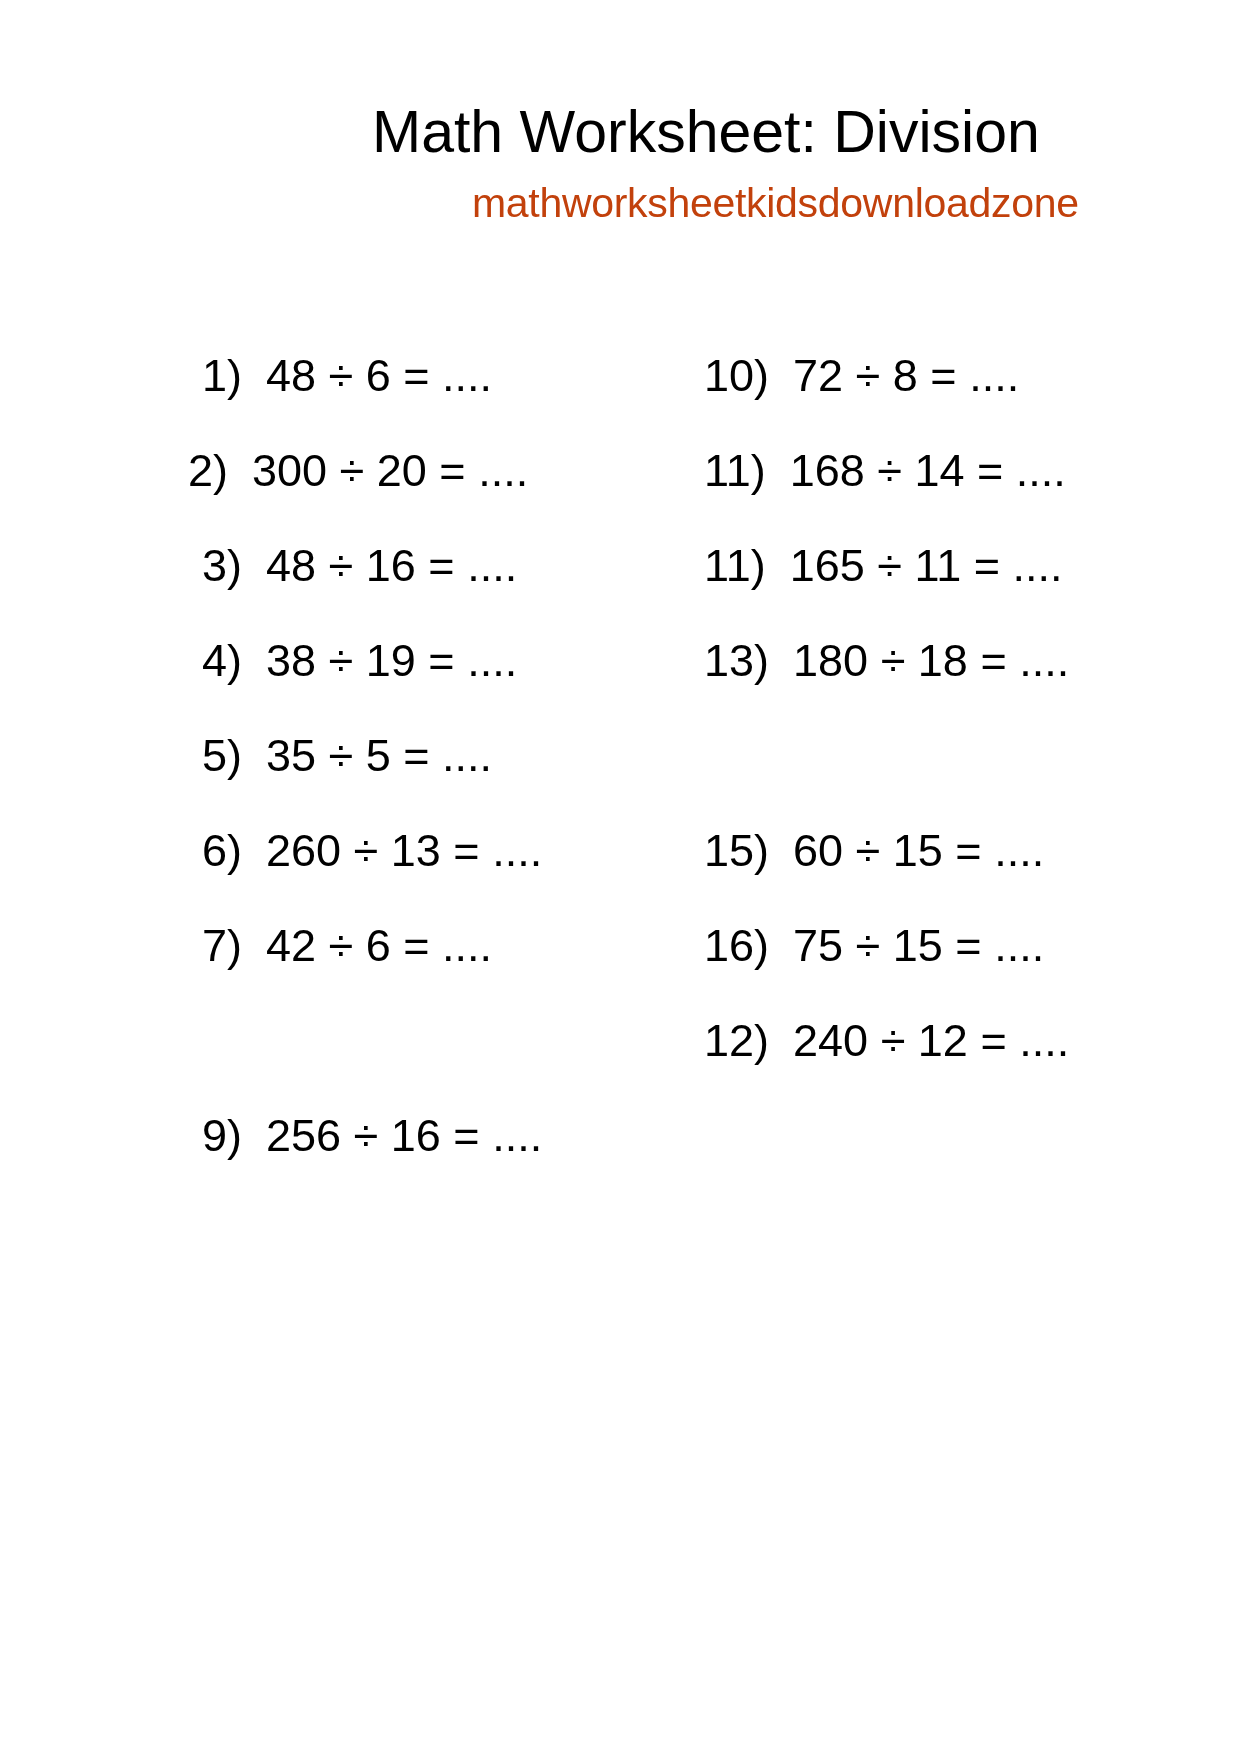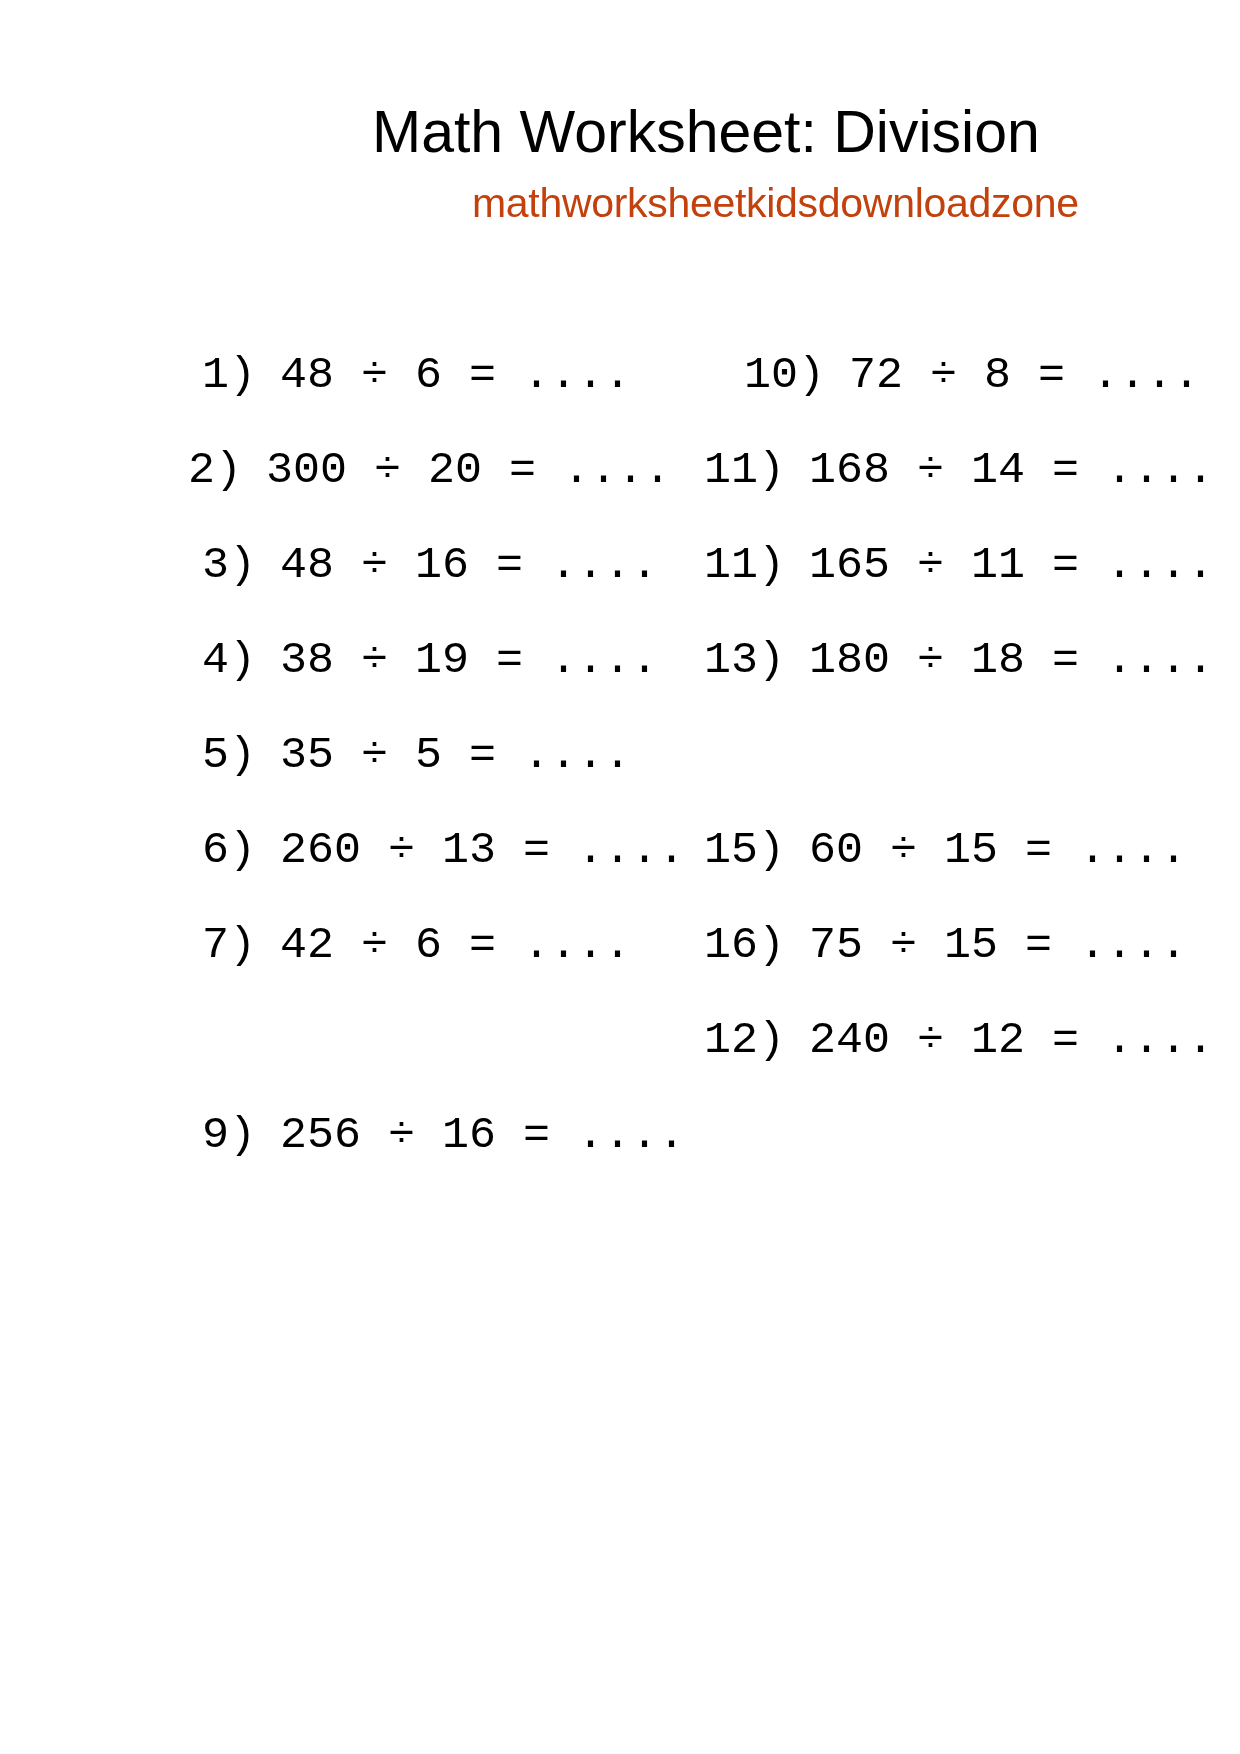--- a/index.html
+++ b/index.html
@@ -38,21 +38,20 @@
     }
     .problems {
       position: absolute;
       left: 0;
       top: 0;
       width: 1240px;
       height: 1754px;
       list-style: none;
       margin: 0;
       padding: 0;
-      font-family: Liberation Mono, monospace;
     }
     .problem {
       position: absolute;
       height: 56px;
       font-size: 45px;
       line-height: 56px;
       white-space: nowrap;
       color: #000000;
     }
     .problem .num {
@@ -92,21 +91,21 @@
   <li class="problem" style="left:202px; top:823px;">
     <span class="num">6)</span><span class="expr">260 ÷ 13 =</span> <span class="ans">....</span>
   </li>
   <li class="problem" style="left:202px; top:918px;">
     <span class="num">7)</span><span class="expr">42 ÷ 6 =</span> <span class="ans">....</span>
   </li>
   <li class="problem" style="left:202px; top:1108px;">
     <span class="num">9)</span><span class="expr">256 ÷ 16 =</span> <span class="ans">....</span>
   </li>
 
-  <li class="problem" style="left:744px; top:348px;">
+  <li class="problem" style="left:704px; top:348px;">
     <span class="num">10)</span><span class="expr">72 ÷ 8 =</span> <span class="ans">....</span>
   </li>
   <li class="problem" style="left:704px; top:443px;">
     <span class="num">11)</span><span class="expr">168 ÷ 14 =</span> <span class="ans">....</span>
   </li>
   <li class="problem" style="left:704px; top:538px;">
     <span class="num">11)</span><span class="expr">165 ÷ 11 =</span> <span class="ans">....</span>
   </li>
   <li class="problem" style="left:704px; top:633px;">
     <span class="num">13)</span><span class="expr">180 ÷ 18 =</span> <span class="ans">....</span>

